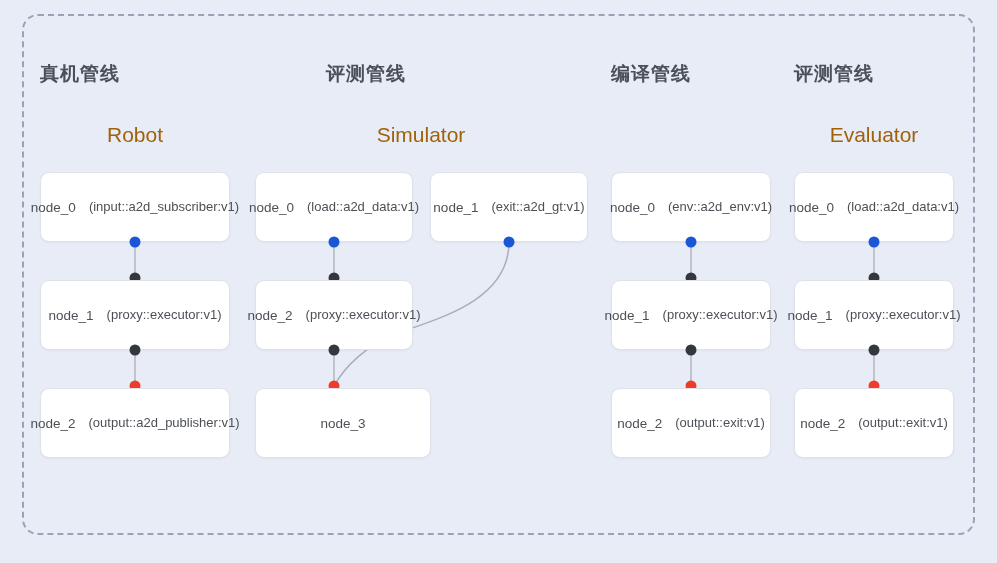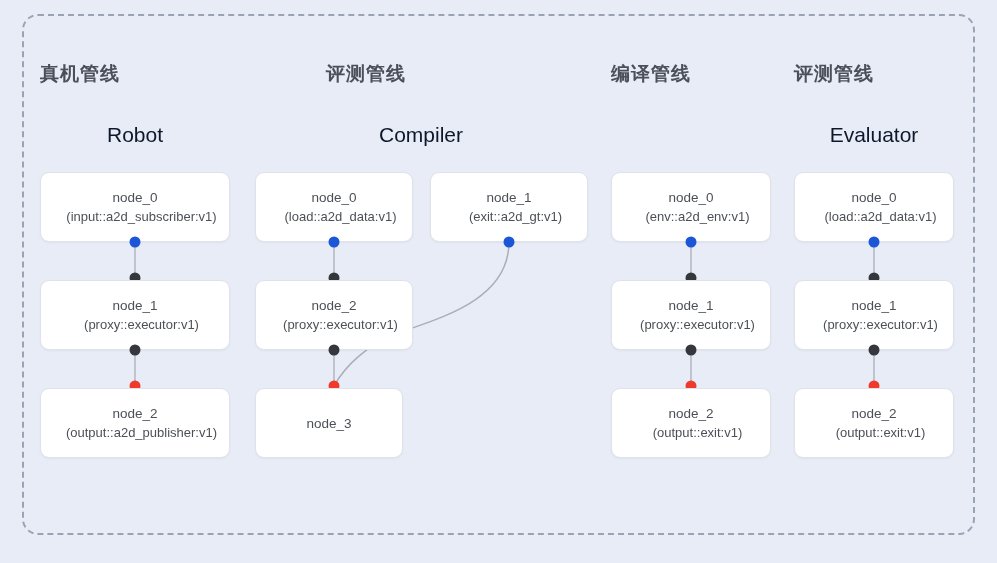--- a/index.html
+++ b/index.html
@@ -51,34 +51,34 @@
     letter-spacing: 1px;
     white-space: nowrap;
   }
   .col-subtitle {
     position: absolute;
     top: 123px;
     width: 100%;
     text-align: center;
     font-size: 21px;
     font-weight: normal;
-    color: #0f172a;
+    color: #a16207;
     white-space: nowrap;
   }
 
   
   .node-box {
     position: absolute;
     box-sizing: border-box;
     background: #ffffff;
     border: 1px solid #dfe2e8;
     border-radius: 9px;
     box-shadow: 0 1px 2px rgba(40,50,80,0.05);
     display: flex;
-    flex-direction: column;
+    flex-direction: row;
     align-items: center;
     justify-content: center;
     height: 70px;
   }
   .node-title {
     font-size: 13.5px;
     color: #4c5056;
     line-height: 19px;
     white-space: nowrap;
   }
@@ -156,21 +156,21 @@
   <div class="port port-dark" style="left:135px; top:350px;"></div>
 
   <div class="port port-red" style="left:135px; top:386px;"></div>
   <div class="node-box" style="left:40px; top:388px; width:190px;">
     <div class="node-title">node_2</div>
     <div class="node-type">(output::a2d_publisher:v1)</div>
   </div>
 
   <div class="pipeline-column" style="left:326px; width:190px; height:434px;">
     <div class="col-title">评测管线</div>
-    <div class="col-subtitle">Compiler</div>
+    <div class="col-subtitle">Simulator</div>
   </div>
 
   <div class="node-box" style="left:255px; top:172px; width:158px;">
     <div class="node-title">node_0</div>
     <div class="node-type">(load::a2d_data:v1)</div>
   </div>
   <div class="port port-blue" style="left:334px; top:242px;"></div>
 
   <div class="node-box" style="left:430px; top:172px; width:158px;">
     <div class="node-title">node_1</div>
@@ -179,21 +179,21 @@
   <div class="port port-blue" style="left:509px; top:242px;"></div>
 
   <div class="port port-dark" style="left:334px; top:278px;"></div>
   <div class="node-box" style="left:255px; top:280px; width:158px;">
     <div class="node-title">node_2</div>
     <div class="node-type">(proxy::executor:v1)</div>
   </div>
   <div class="port port-dark" style="left:334px; top:350px;"></div>
 
   <div class="port port-red" style="left:334px; top:386px;"></div>
-  <div class="node-box" style="left:255px; top:388px; width:148px;">
+  <div class="node-box" style="left:255px; top:388px; width:176px;">
     <div class="node-title">node_3</div>
   </div>
 
   <div class="pipeline-column" style="left:611px; width:160px; height:563px;">
     <div class="col-title">编译管线</div>
   </div>
 
   <div class="node-box" style="left:611px; top:172px; width:160px;">
     <div class="node-title">node_0</div>
     <div class="node-type">(env::a2d_env:v1)</div>

